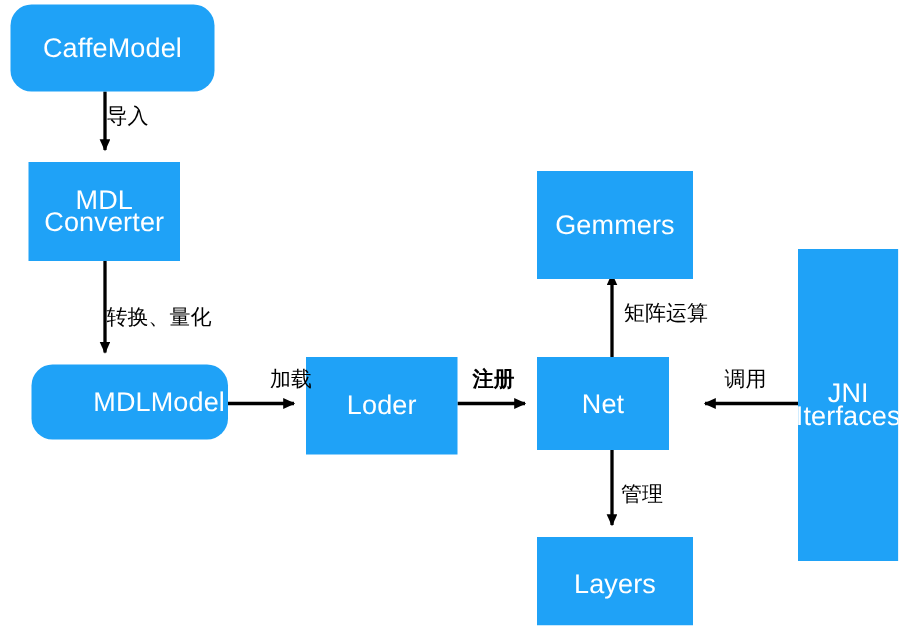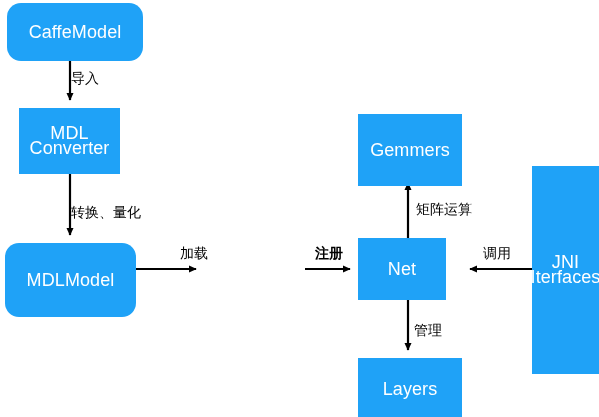--- a/index.html
+++ b/index.html
@@ -99,24 +99,27 @@
   </svg>
 
   <div class="node rounded" style="left: 7px; top: 3px; width: 136px; height: 58px; background: rgb(31, 162, 247); color: rgb(255, 255, 255);">
     <span class="node-label">CaffeModel</span>
   </div>
 
   <div class="node" style="left: 19px; top: 108px; width: 101px; height: 66px; background: rgb(31, 162, 247); color: rgb(255, 255, 255);">
     <span class="node-label">MDL Converter</span>
   </div>
 
-  <div class="node rounded" style="left: 5px; top: 243px; width: 131px; height: 74px; background: rgb(31, 162, 247); color: rgb(255, 255, 255);">
+  <div class="node rounded" style="left: 21px; top: 243px; width: 131px; height: 50px; background: rgb(31, 162, 247); color: rgb(255, 255, 255); justify-content: flex-end;">
     <span class="node-label">MDLModel</span>
   </div>
 
+  <div class="node" style="left: 204px; top: 238px; width: 101px; height: 65px; background: rgb(31, 162, 247); color: rgb(255, 255, 255);">
+    <span class="node-label">Loder</span>
+  </div>
 
   <div class="node" style="left: 358px; top: 114px; width: 104px; height: 72px; background: rgb(31, 162, 247); color: rgb(255, 255, 255);">
     <span class="node-label">Gemmers</span>
   </div>
 
   <div class="node" style="left: 358px; top: 238px; width: 88px; height: 62px; background: rgb(31, 162, 247); color: rgb(255, 255, 255);">
     <span class="node-label">Net</span>
   </div>
 
   <div class="node" style="left: 358px; top: 358px; width: 104px; height: 62px; background: rgb(31, 162, 247); color: rgb(255, 255, 255);">

